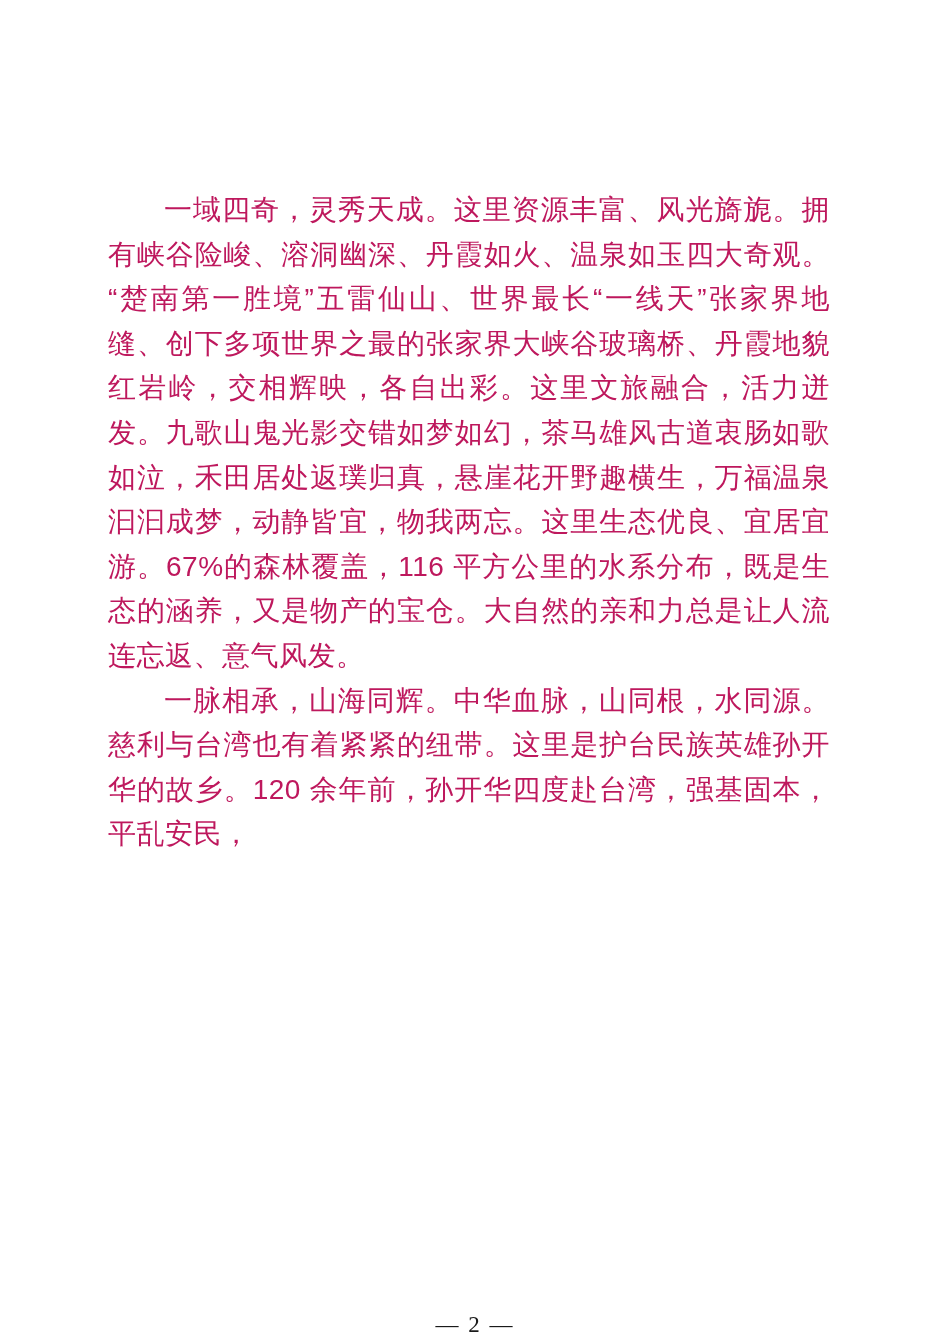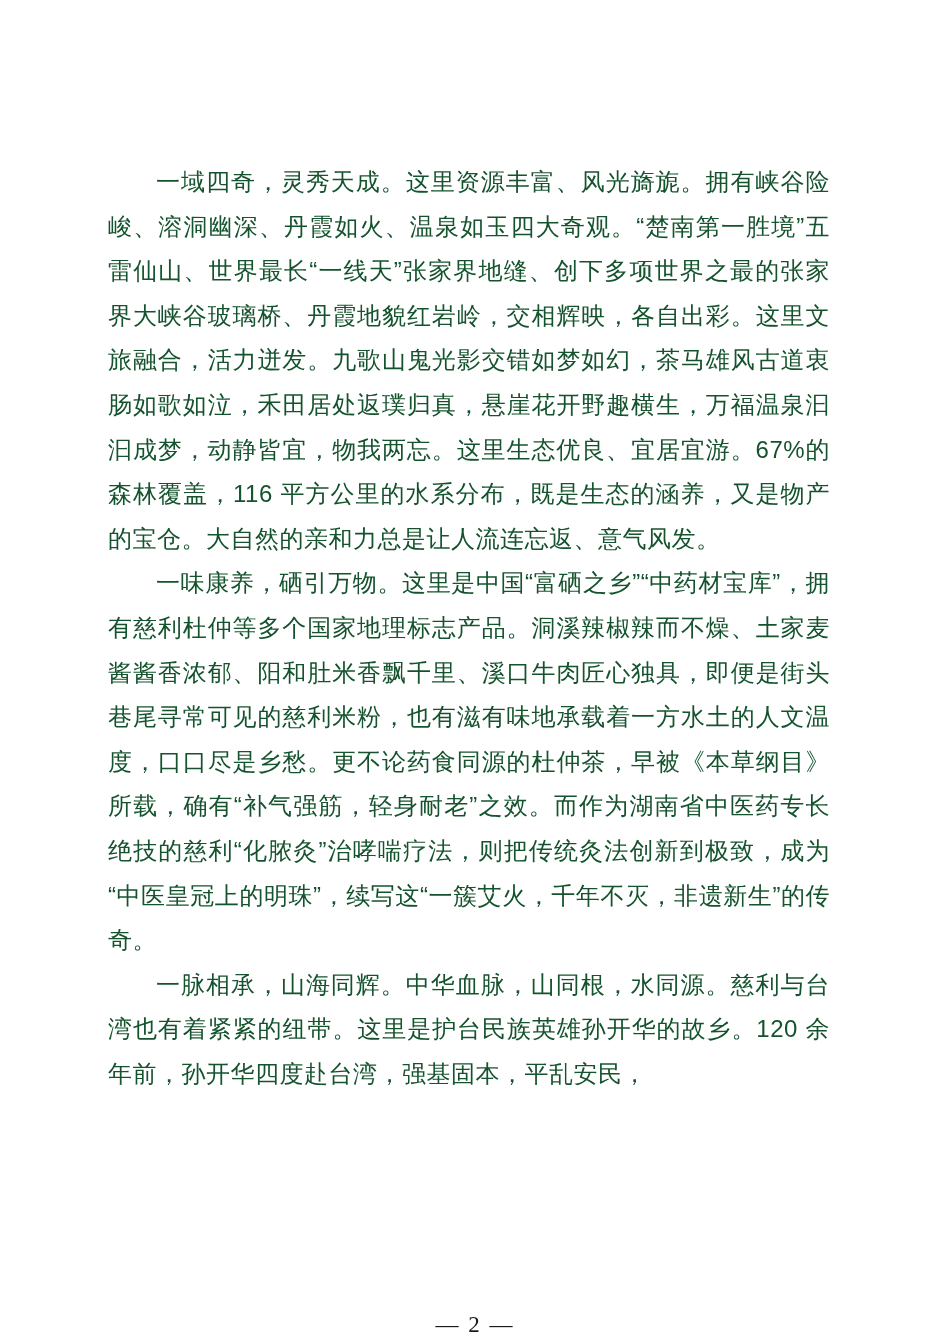--- a/index.html
+++ b/index.html
@@ -17,26 +17,26 @@
     position: absolute;
     left: 0;
     top: 0;
     width: 950px;
     height: 1344px;
     background: #ffffff;
   }
   .body-text {
     position: absolute;
     left: 108px;
-    top: 160px;
+    top: 188px;
     width: 722px;
     font-family: "Liberation Sans", "DejaVu Sans", sans-serif;
-    font-size: 24px;
+    font-size: 28px;
     line-height: 44.6px;
-    color: #14532d;
+    color: #be185d;
     text-align: justify;
     letter-spacing: 0.5px;
   }
   .body-text p {
     margin: 0;
     padding: 0;
     text-indent: 2em;
   }
   .page-number {
     position: absolute;
@@ -50,17 +50,16 @@
     letter-spacing: 2px;
   }
 </style>
 </head>
 <body>
 
 <div class="page">
   <main class="body-text">
 
   <p>一域四奇，灵秀天成。这里资源丰富、风光旖旎。拥有峡谷险峻、溶洞幽深、丹霞如火、温泉如玉四大奇观。“楚南第一胜境”五雷仙山、世界最长“一线天”张家界地缝、创下多项世界之最的张家界大峡谷玻璃桥、丹霞地貌红岩岭，交相辉映，各自出彩。这里文旅融合，活力迸发。九歌山鬼光影交错如梦如幻，茶马雄风古道衷肠如歌如泣，禾田居处返璞归真，悬崖花开野趣横生，万福温泉汩汩成梦，动静皆宜，物我两忘。这里生态优良、宜居宜游。67%的森林覆盖，116 平方公里的水系分布，既是生态的涵养，又是物产的宝仓。大自然的亲和力总是让人流连忘返、意气风发。</p>
-      <p>一味康养，硒引万物。这里是中国“富硒之乡”“中药材宝库”，拥有慈利杜仲等多个国家地理标志产品。洞溪辣椒辣而不燥、土家麦酱酱香浓郁、阳和肚米香飘千里、溪口牛肉匠心独具，即便是街头巷尾寻常可见的慈利米粉，也有滋有味地承载着一方水土的人文温度，口口尽是乡愁。更不论药食同源的杜仲茶，早被《本草纲目》所载，确有“补气强筋，轻身耐老”之效。而作为湖南省中医药专长绝技的慈利“化脓灸”治哮喘疗法，则把传统灸法创新到极致，成为“中医皇冠上的明珠”，续写这“一簇艾火，千年不灭，非遗新生”的传奇。</p>
       <p>一脉相承，山海同辉。中华血脉，山同根，水同源。慈利与台湾也有着紧紧的纽带。这里是护台民族英雄孙开华的故乡。120 余年前，孙开华四度赴台湾，强基固本，平乱安民，</p>
     </main>
   <footer class="page-number">— 2 —</footer>
 </div>
 
 </body></html>

